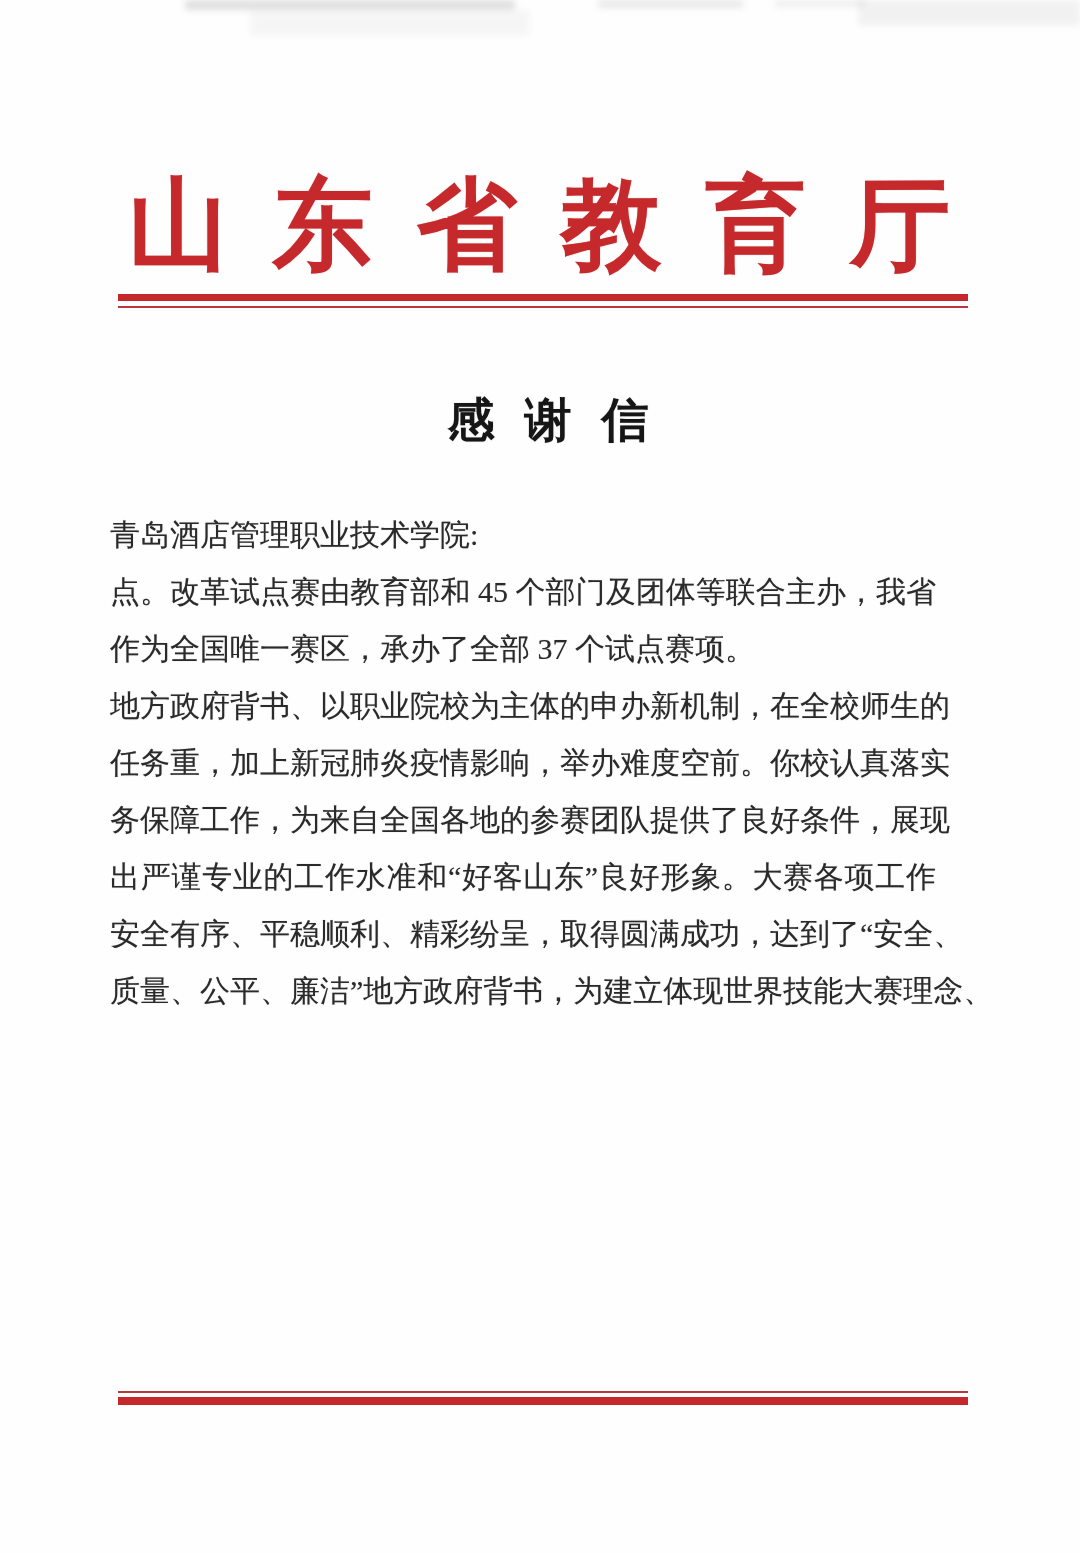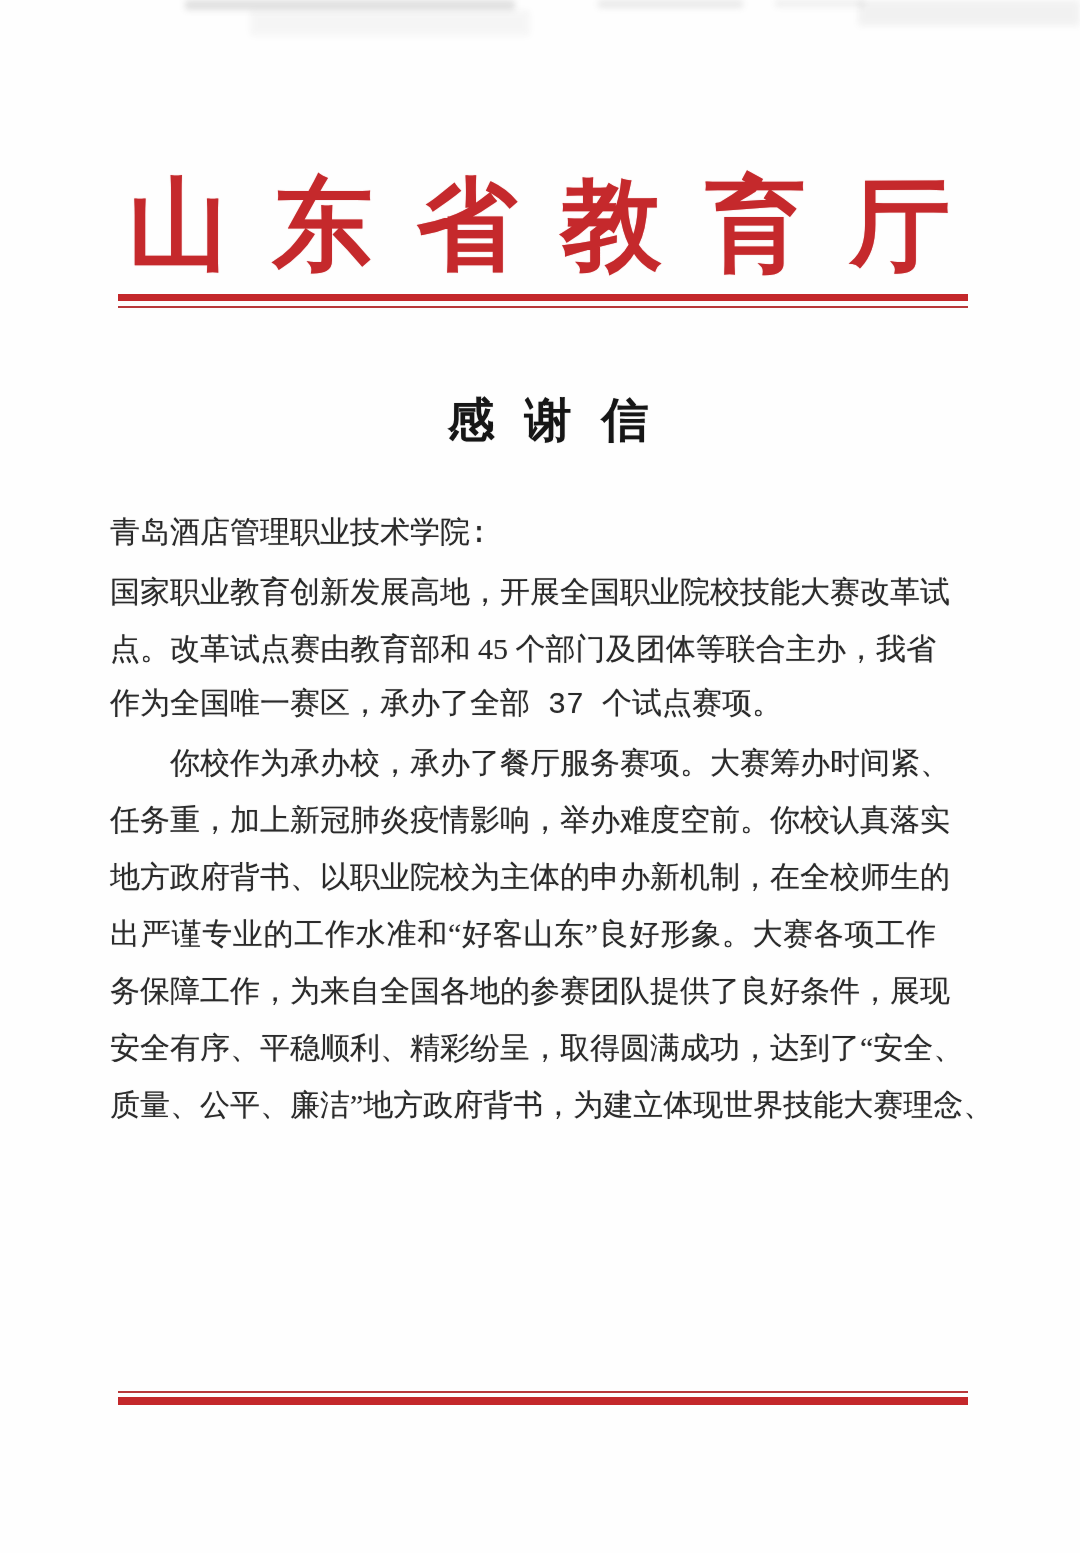--- a/index.html
+++ b/index.html
@@ -87,21 +87,20 @@
     height: 57px;
     line-height: 57px;
     text-align: justify;
     text-align-last: justify;
     white-space: nowrap;
     overflow: visible;
   }
   .ln.plain {
     text-align: right;
     text-align-last: left;
-    font-family: Liberation Mono, monospace;
   }
   .ln.indent {
     text-indent: 60px;
   }
 </style>
 </head>
 <body>
 
 <div class="page">
 
@@ -120,28 +119,26 @@
       <span>厅</span>
     </div>
 
   <div class="rule top-thick"></div>
   <div class="rule top-thin"></div>
 
   <h1 class="title">感谢信</h1>
 
   <div class="bodytext">
     <div class="ln plain">青岛酒店管理职业技术学院:</div>
-    <div class="ln">国家职业教育创新发展高地，开展全国职业院校技能大赛改革试</div>
     <div class="ln">点。改革试点赛由教育部和 45 个部门及团体等联合主办，我省</div>
     <div class="ln plain">作为全国唯一赛区，承办了全部 37 个试点赛项。</div>
-    <div class="ln indent">你校作为承办校，承办了餐厅服务赛项。大赛筹办时间紧、</div>
+    <div class="ln">地方政府背书、以职业院校为主体的申办新机制，在全校师生的</div>
     <div class="ln">任务重，加上新冠肺炎疫情影响，举办难度空前。你校认真落实</div>
-    <div class="ln">地方政府背书、以职业院校为主体的申办新机制，在全校师生的</div>
+    <div class="ln">务保障工作，为来自全国各地的参赛团队提供了良好条件，展现</div>
     <div class="ln">出严谨专业的工作水准和“好客山东”良好形象。大赛各项工作</div>
-    <div class="ln">务保障工作，为来自全国各地的参赛团队提供了良好条件，展现</div>
     <div class="ln">安全有序、平稳顺利、精彩纷呈，取得圆满成功，达到了“安全、</div>
     <div class="ln">质量、公平、廉洁”地方政府背书，为建立体现世界技能大赛理念、</div>
   </div>
 
   <div class="rule bot-thin"></div>
   <div class="rule bot-thick"></div>
 
 </div>
 
 </body></html>

